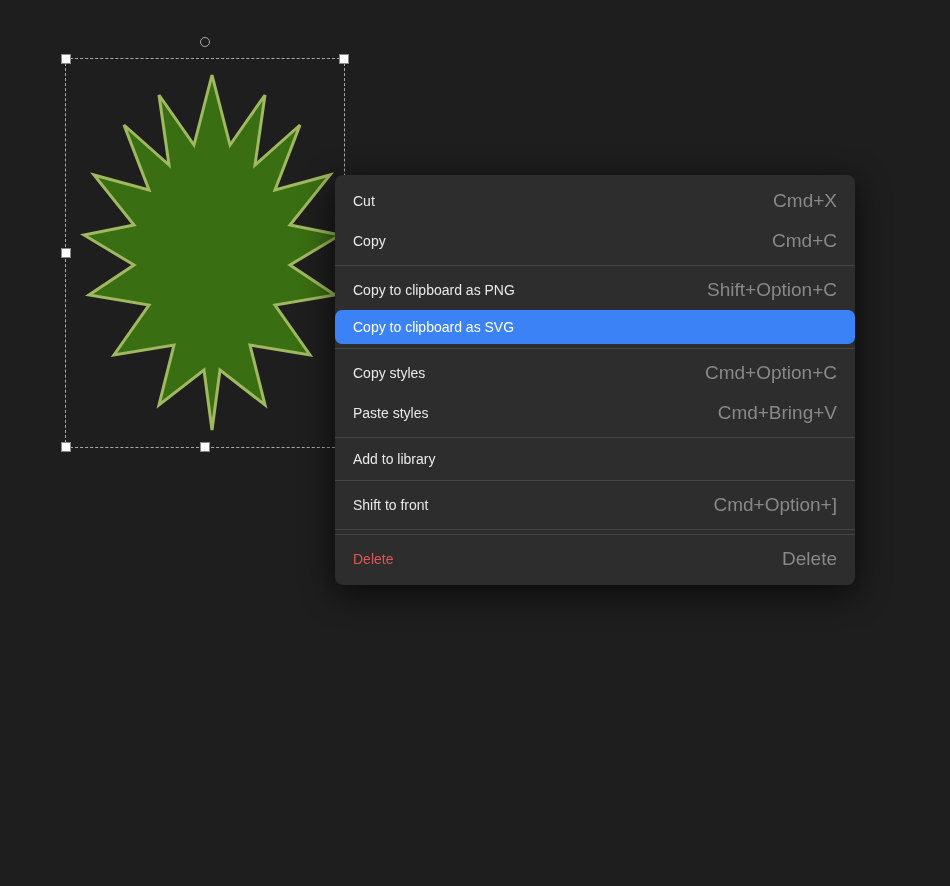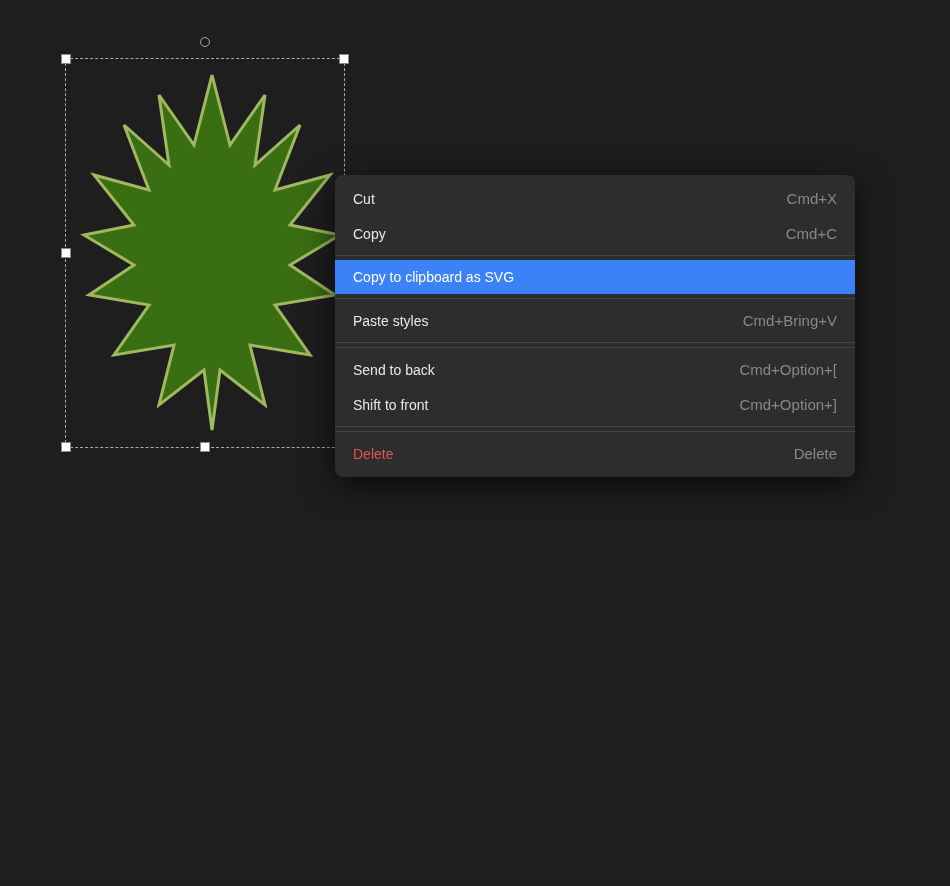--- a/index.html
+++ b/index.html
@@ -90,33 +90,34 @@
       padding: 9px 18px;
       cursor: pointer;
       color: #e8e8e8;
       font-size: 14px;
       font-weight: 400;
     }
 
     .menu-item.highlighted {
       background-color: #3b82f6;
       color: #fff;
+      border-radius: 7px;
     }
 
     .menu-item.delete-item {
       color: #e05555;
       text-align: center;
     }
 
     .menu-item .label {
       font-size: 14px;
     }
 
     .menu-item .shortcut {
-      font-size: 15px;
+      font-size: 19px;
       color: #888;
       margin-left: 40px;
     }
 
     .menu-divider {
       height: 1px;
       background: #444;
       margin: 4px 0;
     }
   </style>
@@ -179,35 +180,43 @@
   <div class="context-menu" id="context-menu">
       <div class="menu-item">
       <span class="label">Cut</span>
       <span class="shortcut">Cmd+X</span>
     </div>
       <div class="menu-item">
       <span class="label">Copy</span>
       <span class="shortcut">Cmd+C</span>
     </div>
       <div class="menu-divider"></div>
+      <div class="menu-item">
+      <span class="label">Copy to clipboard as PNG</span>
+      <span class="shortcut">Shift+Option+C</span>
+    </div>
       <div class="menu-item highlighted">
       <span class="label">Copy to clipboard as SVG</span>
 
     </div>
       <div class="menu-divider"></div>
       <div class="menu-item">
+      <span class="label">Copy styles</span>
+      <span class="shortcut">Cmd+Option+C</span>
+    </div>
+      <div class="menu-item">
       <span class="label">Paste styles</span>
       <span class="shortcut">Cmd+Bring+V</span>
     </div>
       <div class="menu-divider"></div>
-      <div class="menu-divider"></div>
-      <div class="menu-item">
-      <span class="label">Send to back</span>
-      <span class="shortcut">Cmd+Option+[</span>
-    </div>
+      <div class="menu-item">
+      <span class="label">Add to library</span>
+
+    </div>
+      <div class="menu-divider"></div>
       <div class="menu-item">
       <span class="label">Shift to front</span>
       <span class="shortcut">Cmd+Option+]</span>
     </div>
       <div class="menu-divider"></div>
       <div class="menu-divider"></div>
       <div class="menu-item delete-item">
       <span class="label">Delete</span>
       <span class="shortcut">Delete</span>
     </div>

